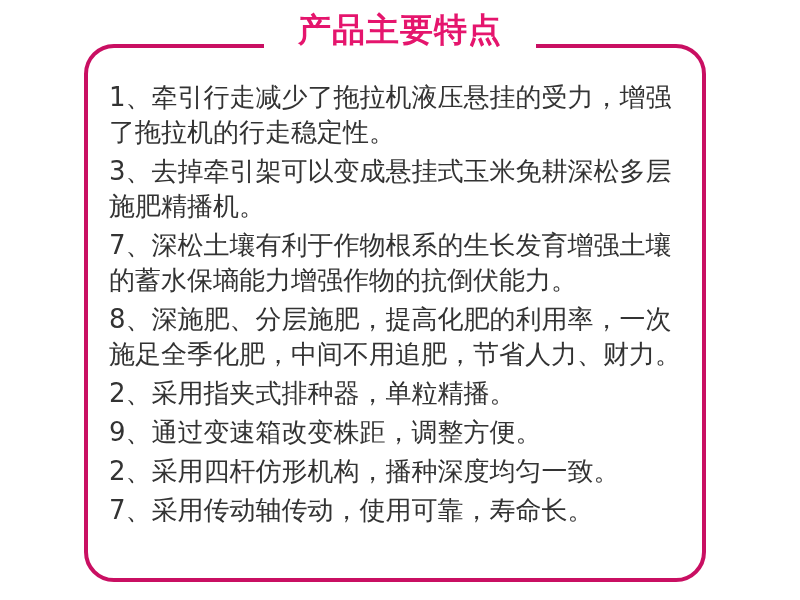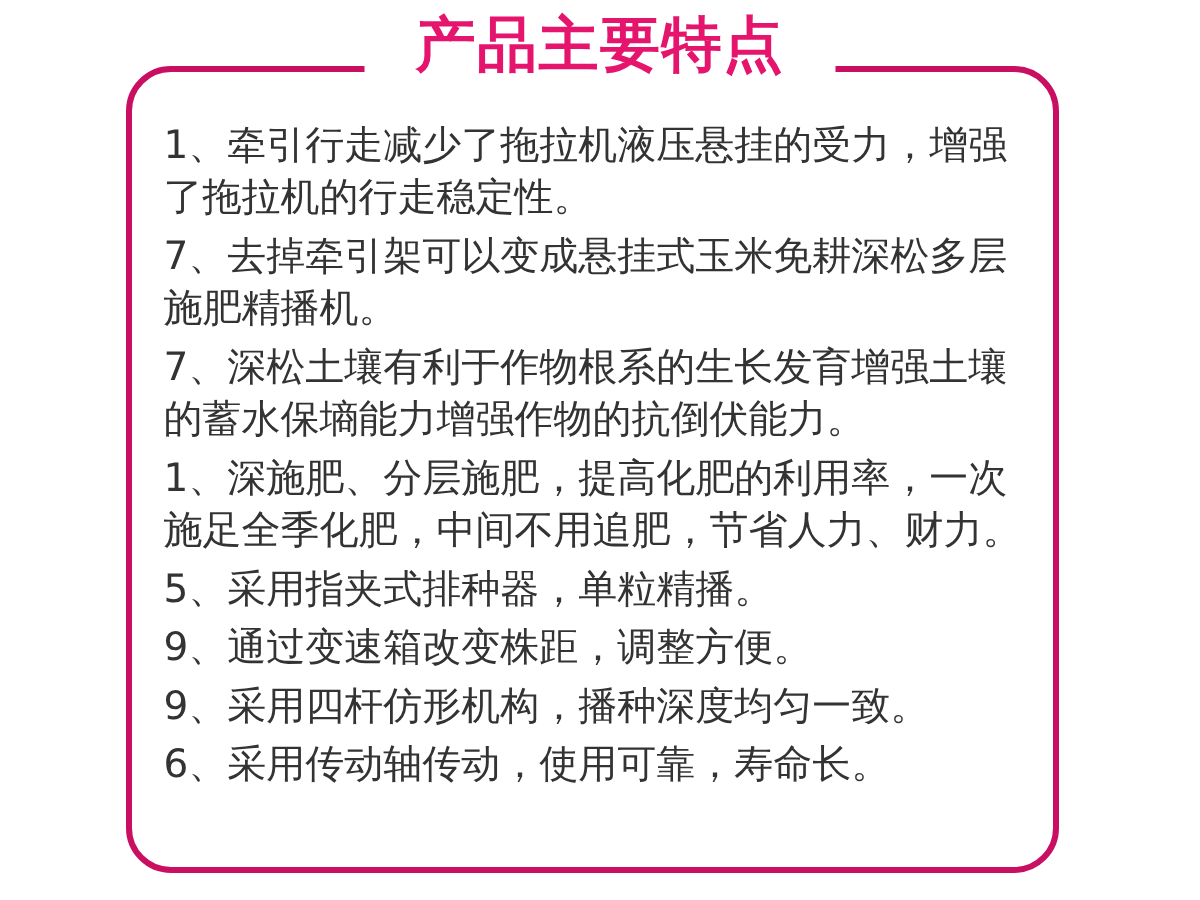--- a/index.html
+++ b/index.html
@@ -34,21 +34,21 @@
   .page-title {
     position: absolute;
     top: 4px;
     left: 50%;
     transform: translateX(-50%);
     z-index: 2;
     background: var(--bg);
     padding: 0 34px;
     font-family: "DejaVu Serif", "Liberation Serif", serif;
     font-weight: 700;
-    font-size: 40px;
+    font-size: 33px;
     line-height: 52px;
     letter-spacing: 1px;
     color: var(--accent-title);
     white-space: nowrap;
   }
   .feature-list {
     position: absolute;
     left: 105px;
     top: 76px;
     width: 588px;
@@ -66,20 +66,20 @@
 </style>
 </head>
 <body>
 
 <div class="page-title">产品主要特点</div>
 
 <div class="panel"></div>
 
 <div class="feature-list">
     <p>1、牵引行走减少了拖拉机液压悬挂的受力，增强了拖拉机的行走稳定性。</p>
-    <p>7、去掉牵引架可以变成悬挂式玉米免耕深松多层施肥精播机。</p>
+    <p>3、去掉牵引架可以变成悬挂式玉米免耕深松多层施肥精播机。</p>
     <p>7、深松土壤有利于作物根系的生长发育增强土壤的蓄水保墒能力增强作物的抗倒伏能力。</p>
-    <p>1、深施肥、分层施肥，提高化肥的利用率，一次施足全季化肥，中间不用追肥，节省人力、财力。</p>
-    <p>5、采用指夹式排种器，单粒精播。</p>
+    <p>8、深施肥、分层施肥，提高化肥的利用率，一次施足全季化肥，中间不用追肥，节省人力、财力。</p>
+    <p>2、采用指夹式排种器，单粒精播。</p>
     <p>9、通过变速箱改变株距，调整方便。</p>
-    <p>9、采用四杆仿形机构，播种深度均匀一致。</p>
-    <p>6、采用传动轴传动，使用可靠，寿命长。</p>
+    <p>2、采用四杆仿形机构，播种深度均匀一致。</p>
+    <p>7、采用传动轴传动，使用可靠，寿命长。</p>
   </div>
 
 </body></html>

